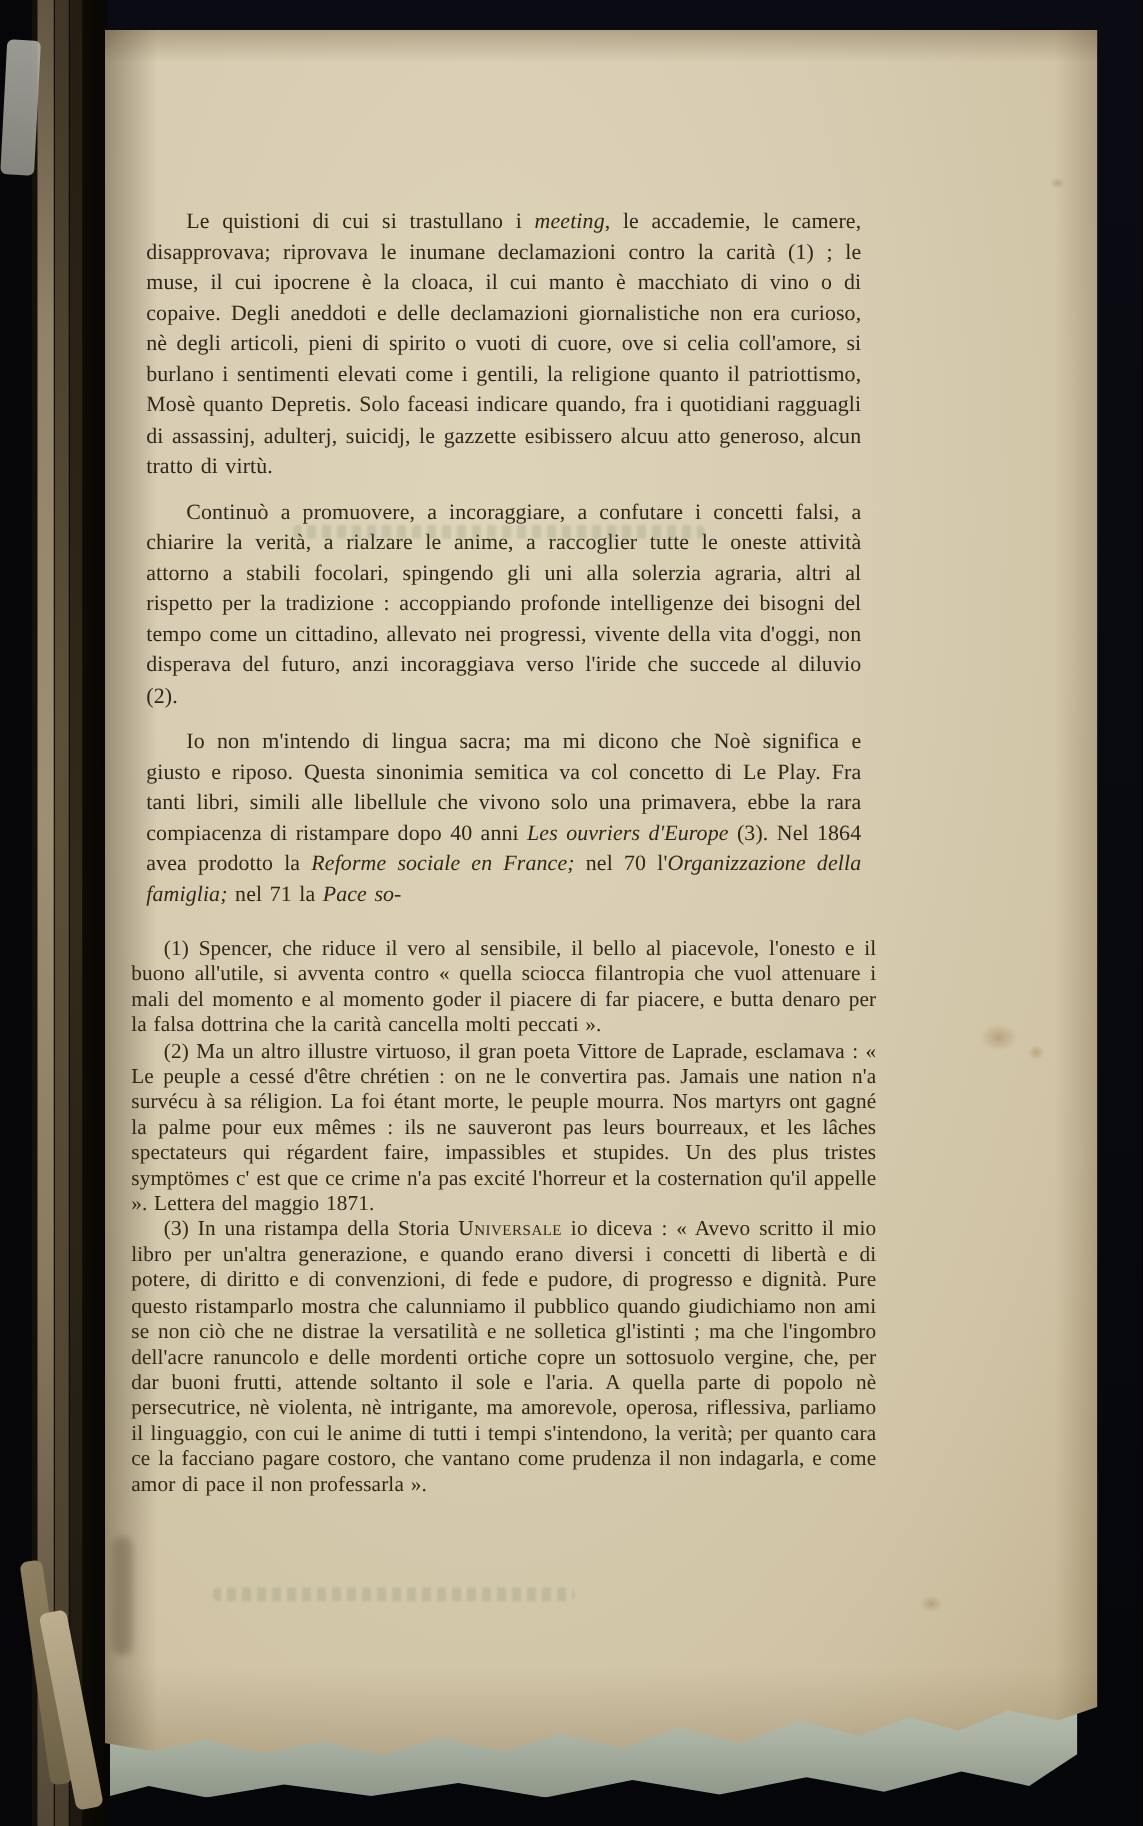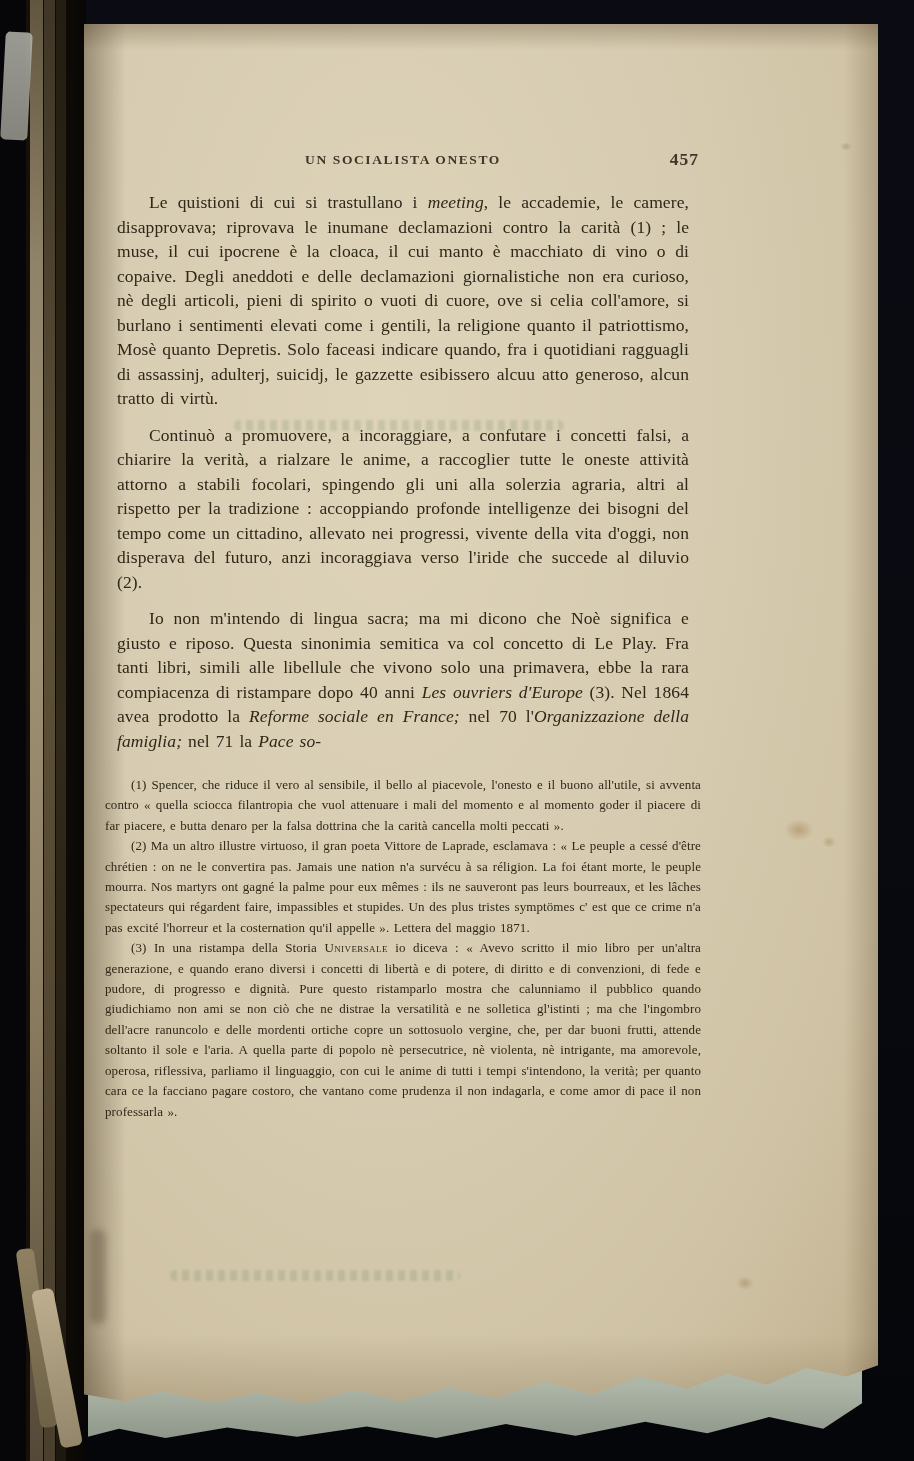--- a/index.html
+++ b/index.html
@@ -51,21 +51,21 @@
   .rh-num{position:absolute;right:2px;top:-3px;font-size:17.5px;font-weight:700;letter-spacing:1px;}
   
   .body-text p{margin:12px;text-indent:32px;text-align:justify;
     font-size:17.5px;line-height:24.5px;color:var(--ink,#2f2819);
     word-spacing:1.5px;letter-spacing:.1px;}
   .it{font-style:italic;}
   .sc{font-variant:small-caps;letter-spacing:.4px;}
   
   .fns{margin-top:22px;}
   .fns p{margin:0;text-indent:26px;text-align:justify;
-    font-size:13px;line-height:20.4px;color:var(--ink,#2f2819);
+    font-size:17px;line-height:20.4px;color:var(--ink,#2f2819);
     word-spacing:1px;letter-spacing:.1px;}
   
   .stain{position:absolute;border-radius:50%;pointer-events:none;}
   .s1{left:700px;top:795px;width:30px;height:22px;
     background:radial-gradient(ellipse,rgba(146,105,50,.38),rgba(146,105,50,0) 70%);}
   .s1b{left:738px;top:812px;width:14px;height:12px;
     background:radial-gradient(ellipse,rgba(146,105,50,.32),rgba(146,105,50,0) 70%);}
   .s2{left:652px;top:1252px;width:18px;height:14px;
     background:radial-gradient(ellipse,rgba(140,100,55,.34),rgba(140,100,55,0) 70%);}
   .s3{left:6px;top:1205px;width:16px;height:95px;border-radius:10px;
@@ -91,24 +91,20 @@
   <div class="topleft-patch"></div>
   <div class="bl-strip-1"></div>
   <div class="bl-strip-2"></div>
 
   <div class="under-page"></div>
 
   <div class="paper">
 
     <div class="page-inner">
 
-      <div class="runhead">
-        <span class="rh-title">UN SOCIALISTA ONESTO</span>
-        <span class="rh-num">457</span>
-      </div>
 
       <div class="body-text">
         <p><span>Le quistioni di cui si trastullano i </span><span class="it">meeting</span><span>, le accademie, le camere, disapprovava; riprovava le inumane declamazioni contro la carità (1) ; le muse, il cui ipocrene è la cloaca, il cui manto è macchiato di vino o di copaive. Degli aneddoti e delle declamazioni giornalistiche non era curioso, nè degli articoli, pieni di spirito o vuoti di cuore, ove si celia coll'amore, si burlano i sentimenti elevati come i gentili, la religione quanto il patriottismo, Mosè quanto Depretis. Solo faceasi indicare quando, fra i quotidiani ragguagli di assassinj, adulterj, suicidj, le gazzette esibissero alcuu atto generoso, alcun tratto di virtù.</span></p>
         <p><span>Continuò a promuovere, a incoraggiare, a confutare i concetti falsi, a chiarire la verità, a rialzare le anime, a raccoglier tutte le oneste attività attorno a stabili focolari, spingendo gli uni alla solerzia agraria, altri al rispetto per la tradizione : accoppiando profonde intelligenze dei bisogni del tempo come un cittadino, allevato nei progressi, vivente della vita d'oggi, non disperava del futuro, anzi incoraggiava verso l'iride che succede al diluvio (2).</span></p>
         <p><span>Io non m'intendo di lingua sacra; ma mi dicono che Noè significa e giusto e riposo. Questa sinonimia semitica va col concetto di Le Play. Fra tanti libri, simili alle libellule che vivono solo una primavera, ebbe la rara compiacenza di ristampare dopo 40 anni </span><span class="it">Les ouvriers d'Europe</span><span> (3). Nel 1864 avea prodotto la </span><span class="it">Reforme sociale en France;</span><span> nel 70 l'</span><span class="it">Organizzazione della famiglia;</span><span> nel 71 la </span><span class="it">Pace so-</span></p>
       </div>
 
       <div class="fns">
         <p><span>(1) Spencer, che riduce il vero al sensibile, il bello al piacevole, l'onesto e il buono all'utile, si avventa contro « quella sciocca filantropia che vuol attenuare i mali del momento e al momento goder il piacere di far piacere, e butta denaro per la falsa dottrina che la carità cancella molti peccati ».</span></p>
         <p><span>(2) Ma un altro illustre virtuoso, il gran poeta Vittore de Laprade, esclamava : « Le peuple a cessé d'être chrétien : on ne le convertira pas. Jamais une nation n'a survécu à sa réligion. La foi étant morte, le peuple mourra. Nos martyrs ont gagné la palme pour eux mêmes : ils ne sauveront pas leurs bourreaux, et les lâches spectateurs qui régardent faire, impassibles et stupides. Un des plus tristes symptömes c' est que ce crime n'a pas excité l'horreur et la costernation qu'il appelle ». Lettera del maggio 1871.</span></p>

